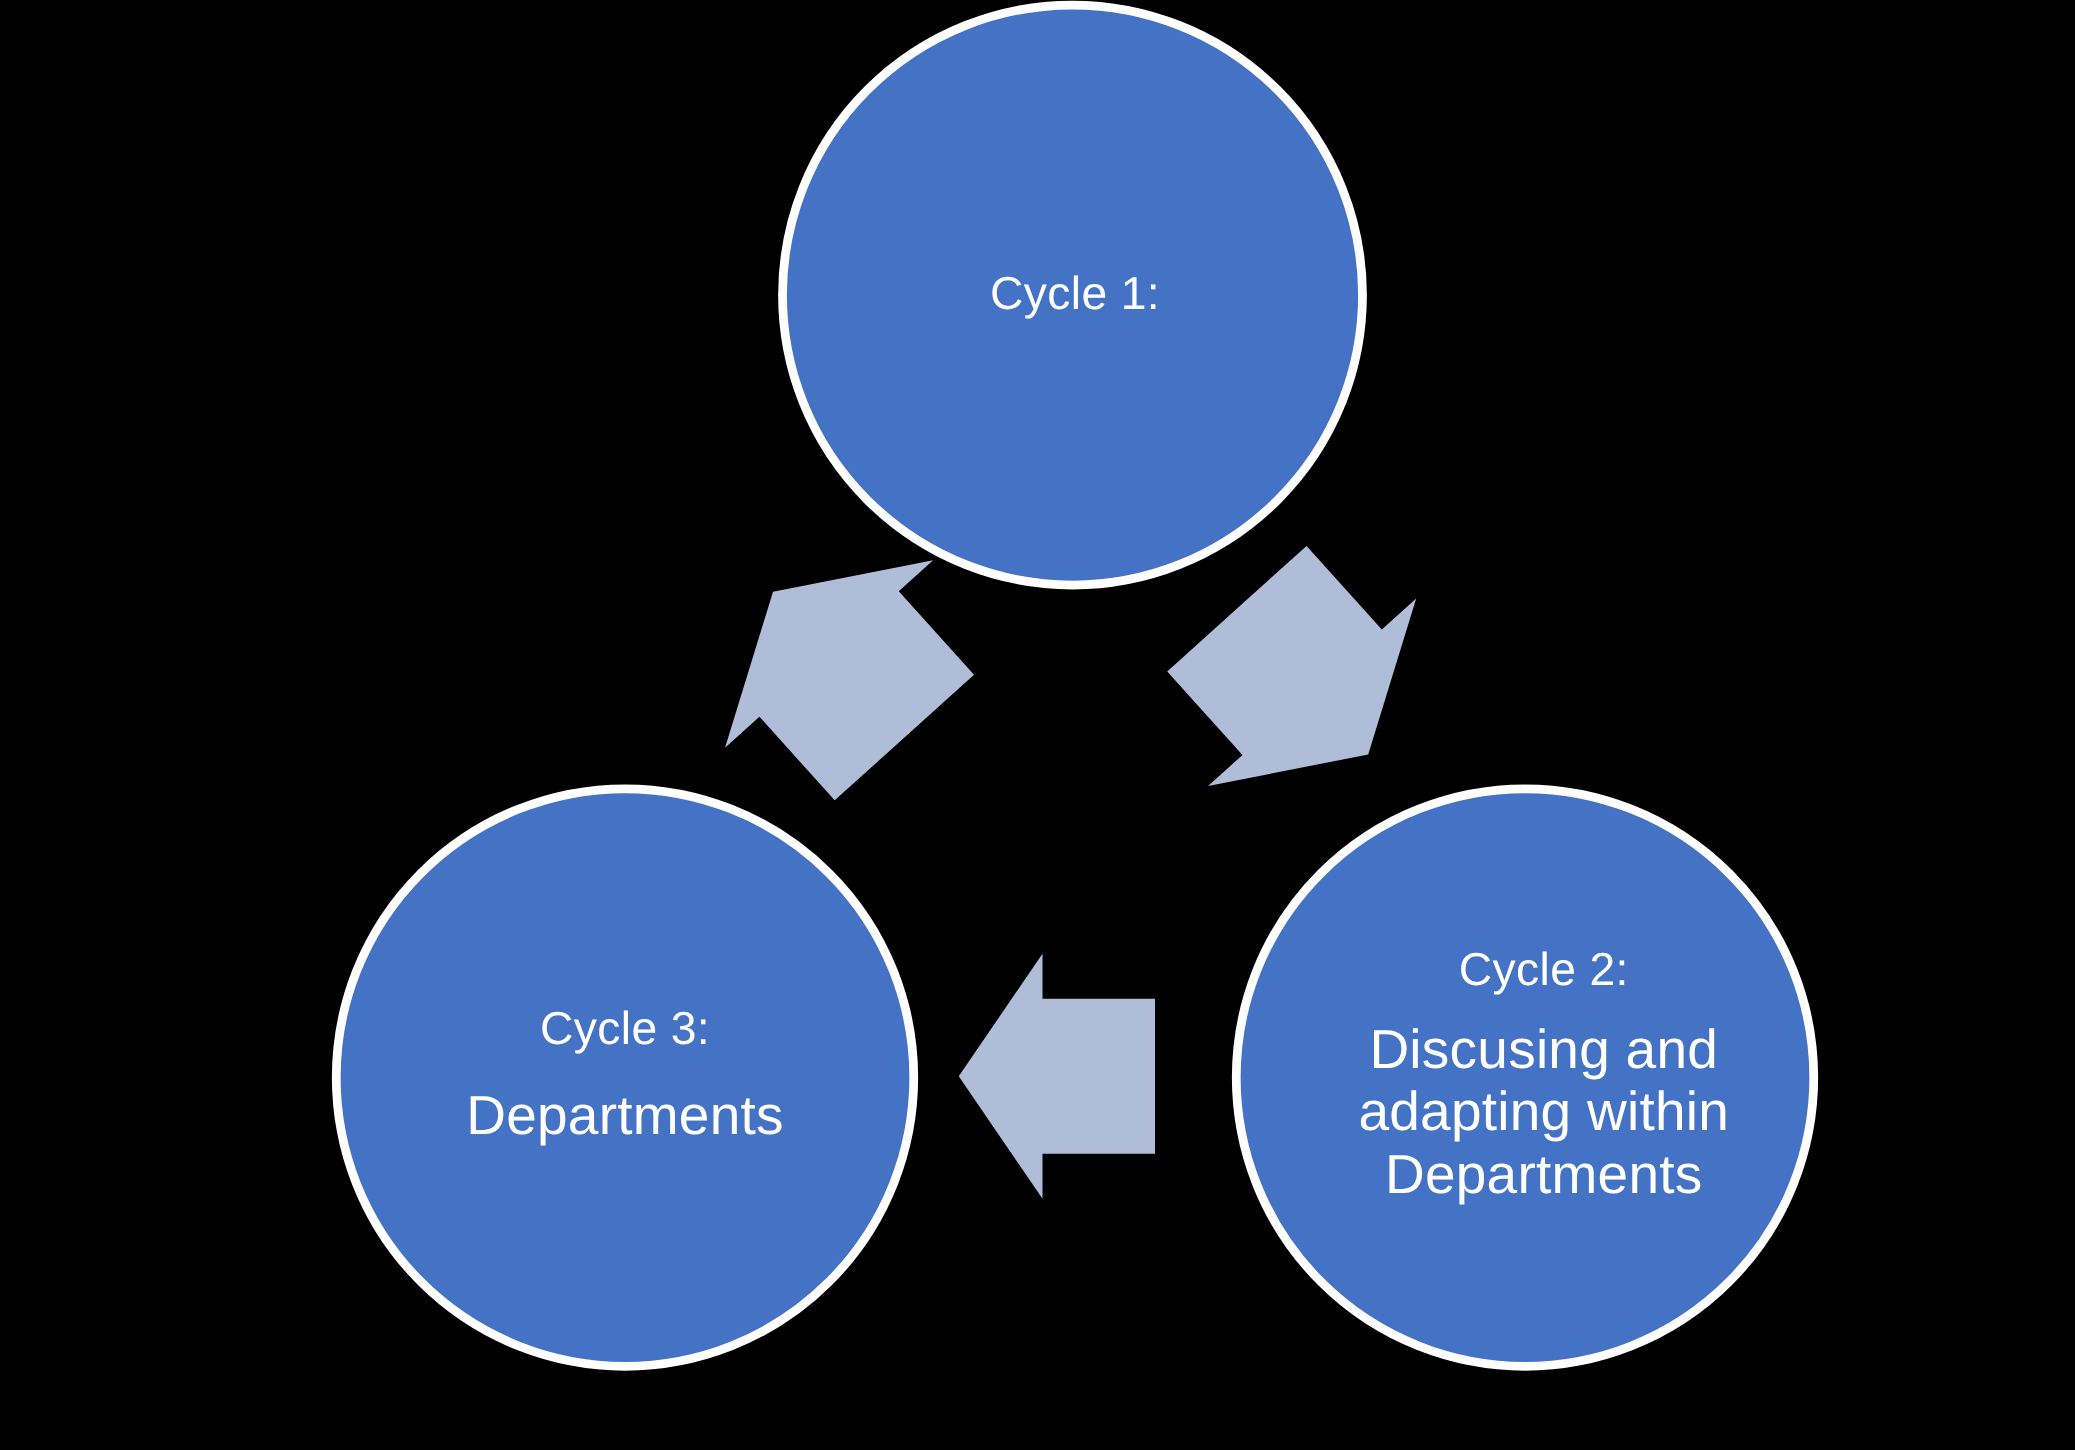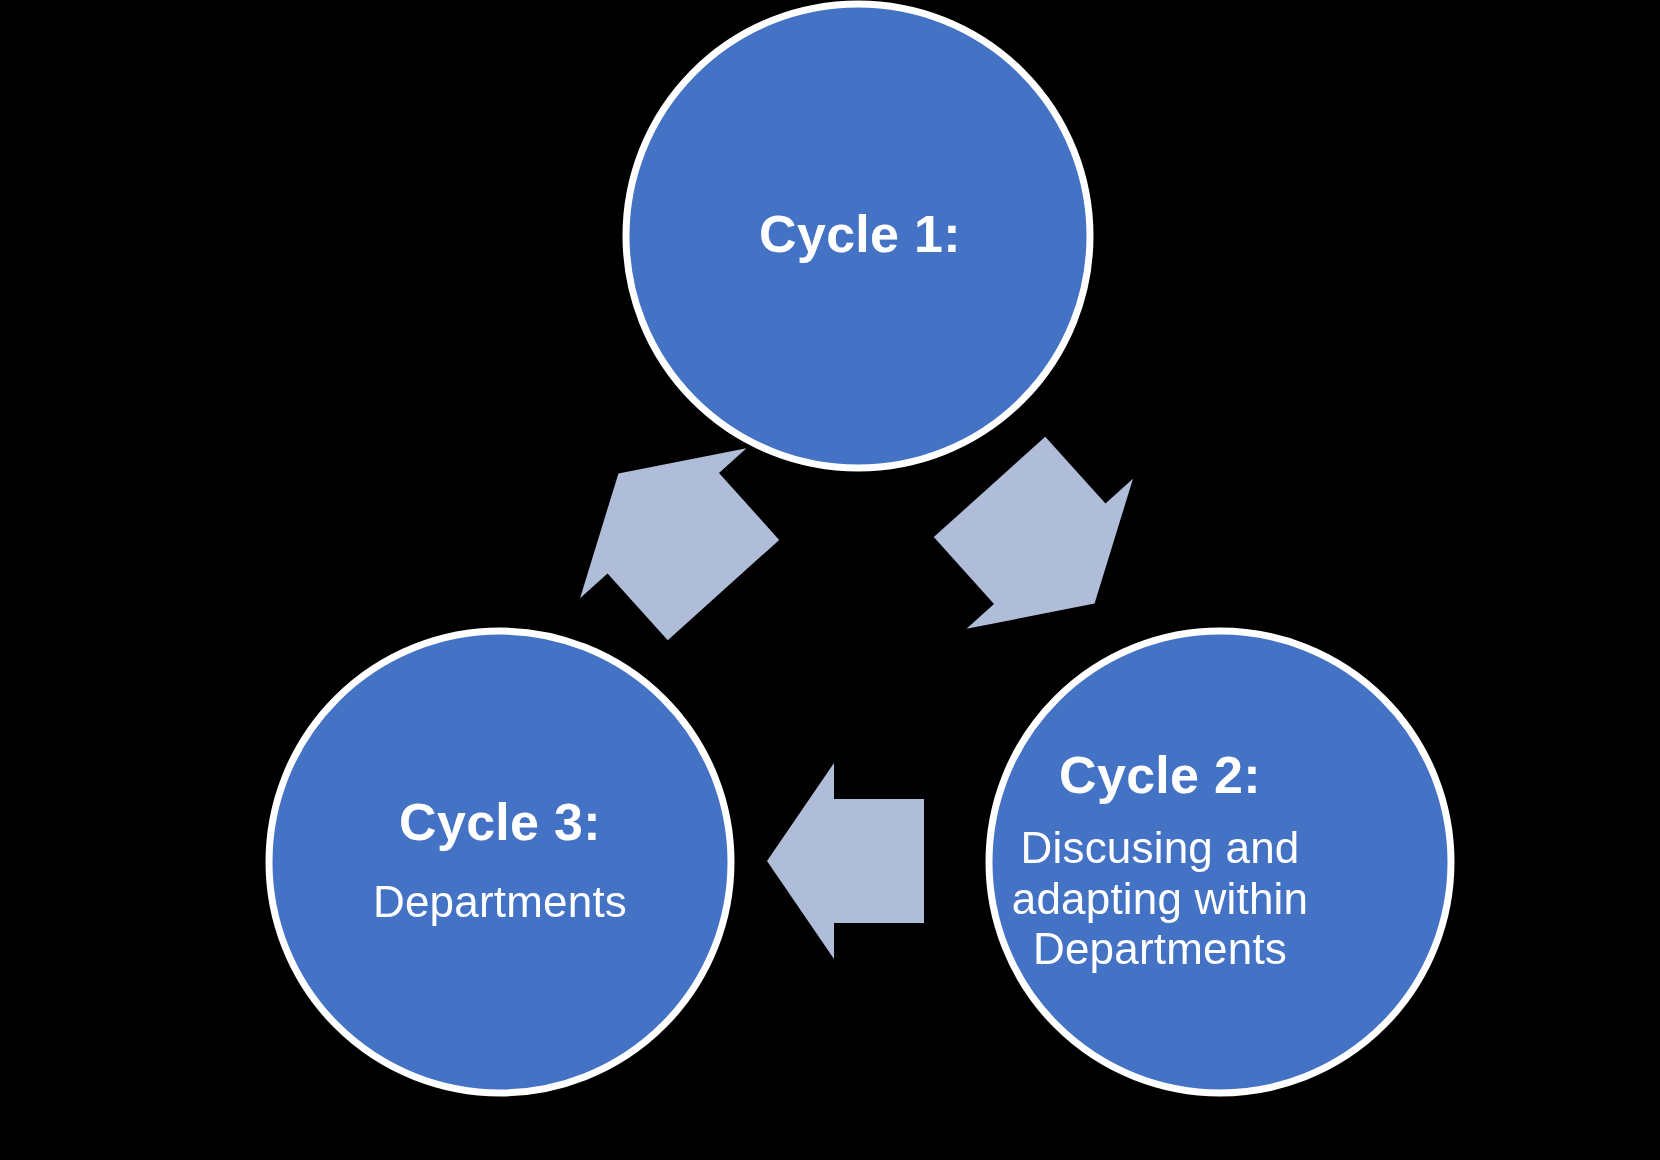--- a/index.html
+++ b/index.html
@@ -32,22 +32,22 @@
     display: flex;
     flex-direction: column;
     align-items: center;
     justify-content: center;
     text-align: center;
     color: #FFFFFF;
     pointer-events: none;
     line-height: 1.14;
   }
   .node-title {
-    font-weight: bold;
-    font-size: 52px;
+    font-weight: normal;
+    font-size: 37px;
     letter-spacing: 0.3px;
     white-space: nowrap;
   }
   .node-body {
     font-weight: normal;
     font-size: 44px;
     letter-spacing: 0.2px;
   }
 
   
@@ -57,21 +57,21 @@
     width: 470px;
     height: 230px;
   }
   #label-cycle-1 .node-body {
     margin-top: 4px;
     width: 300px;
   }
 
   
   #label-cycle-2 {
-    left: 930px;
+    left: 1005px;
     top: 690px;
     width: 460px;
     height: 340px;
   }
   #label-cycle-2 .node-body {
     margin-top: 18px;
     width: 300px;
   }
 
   

